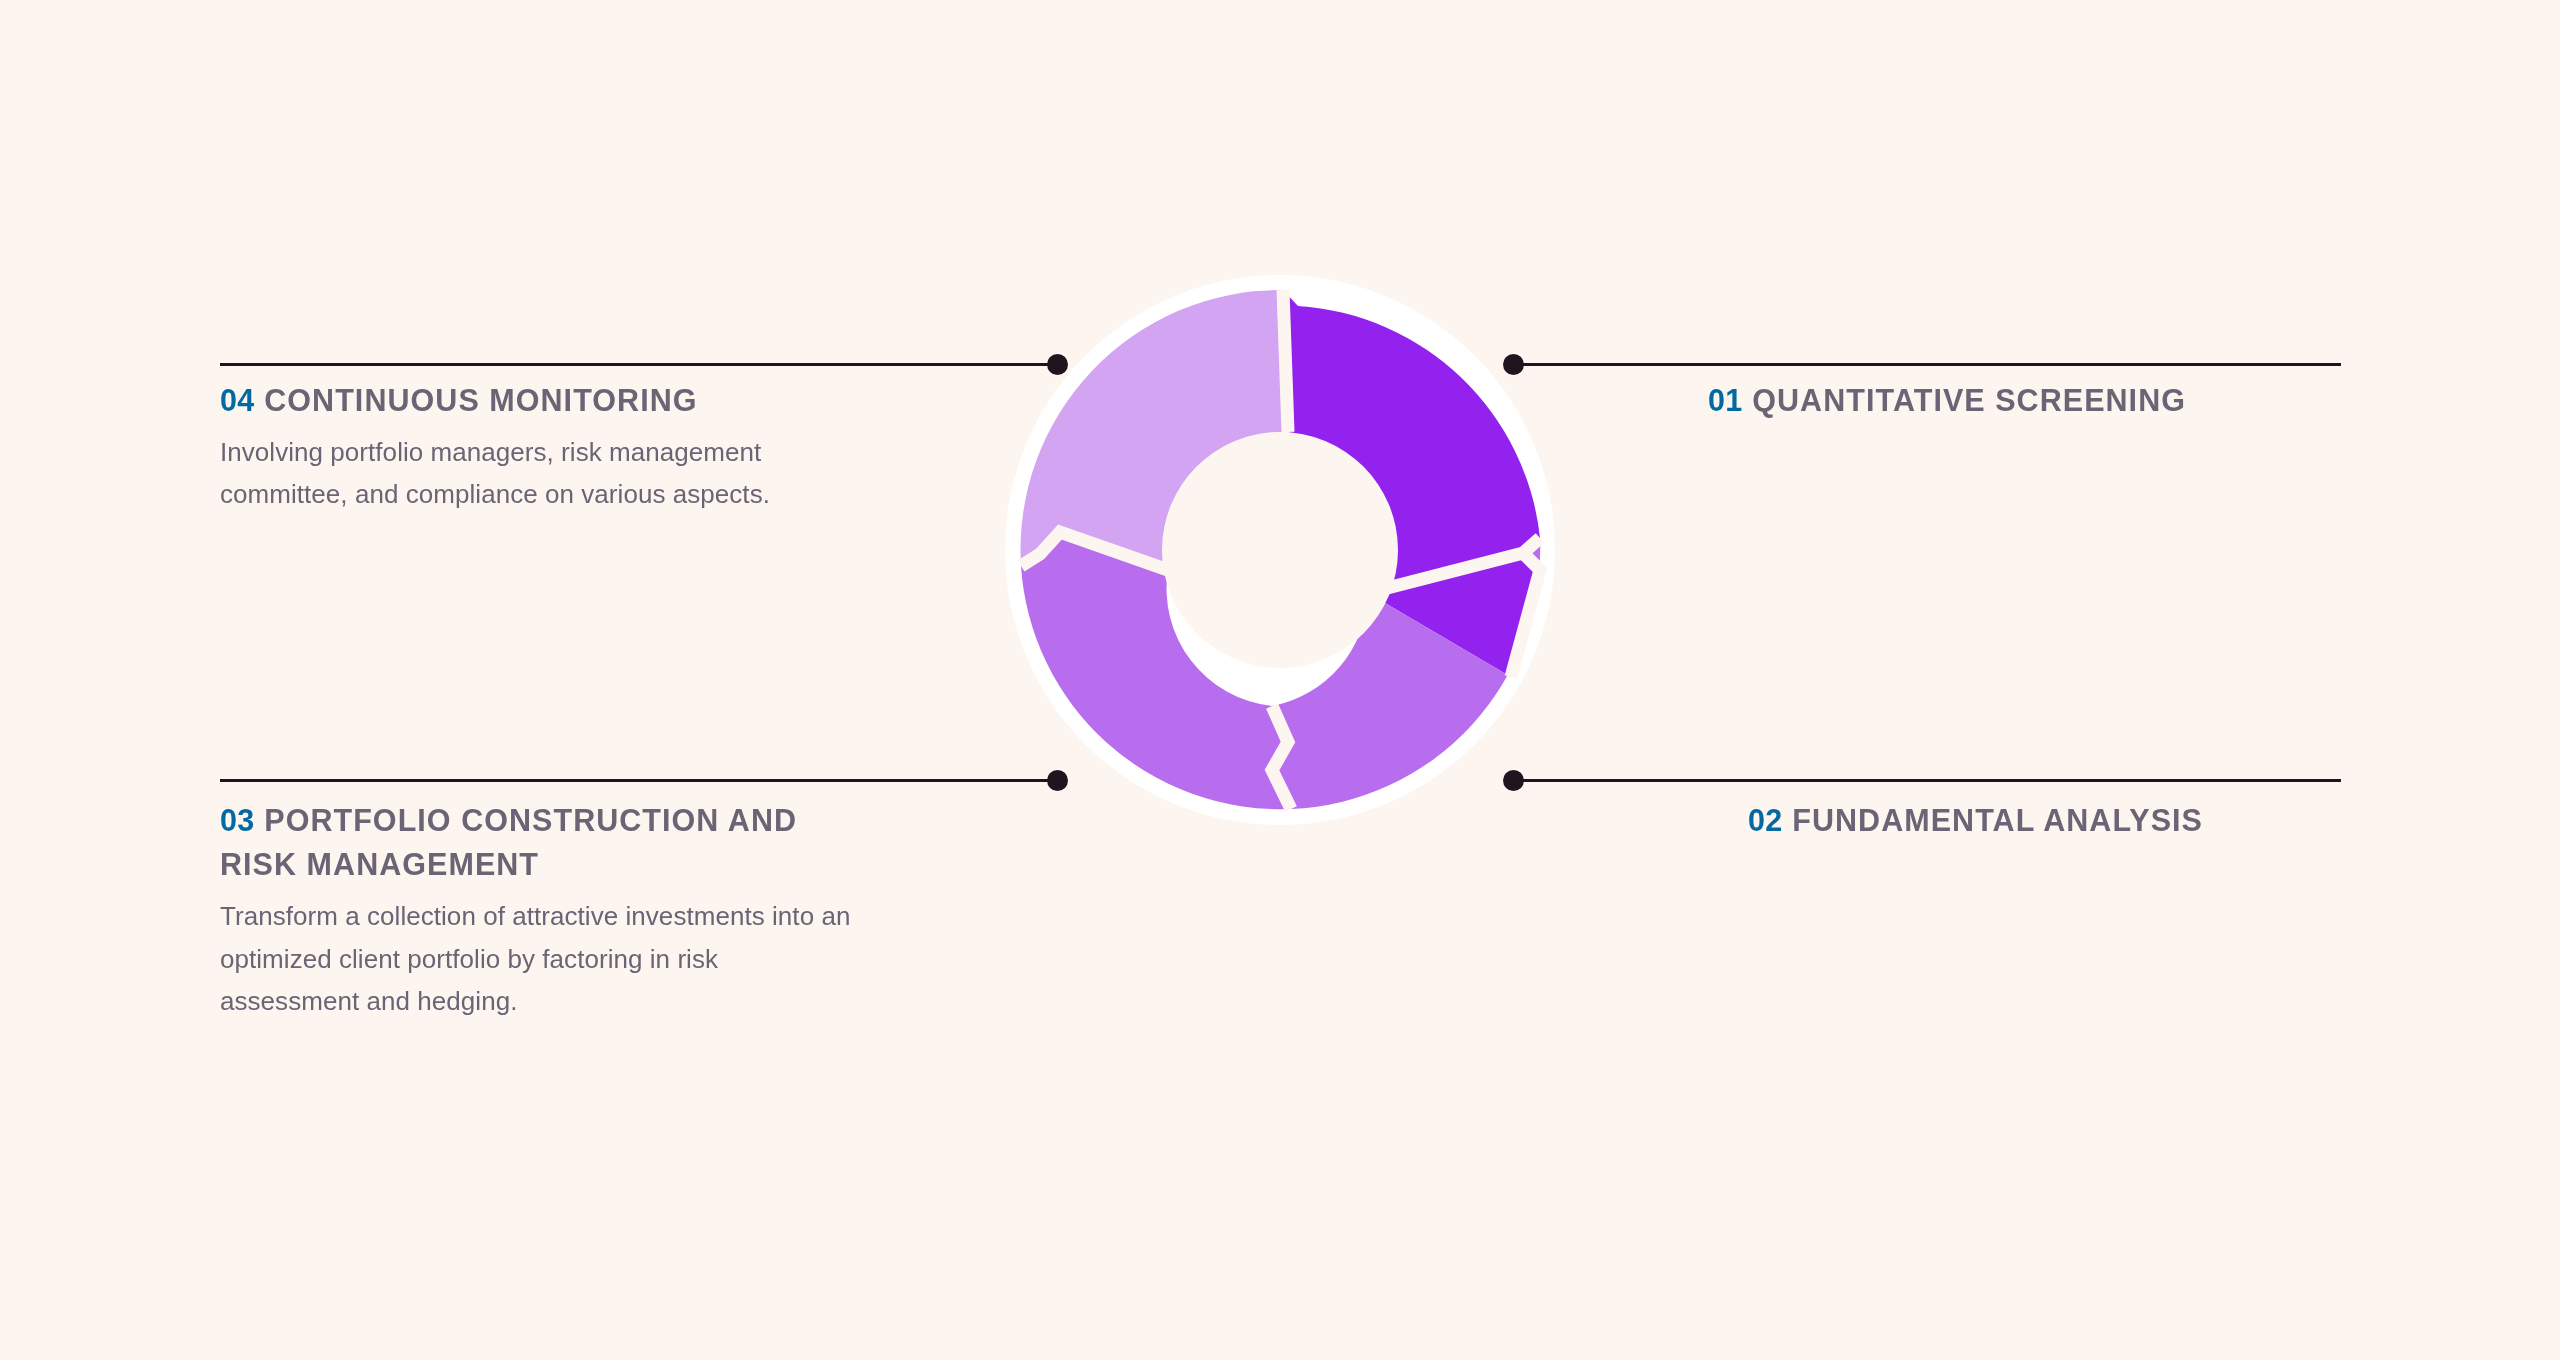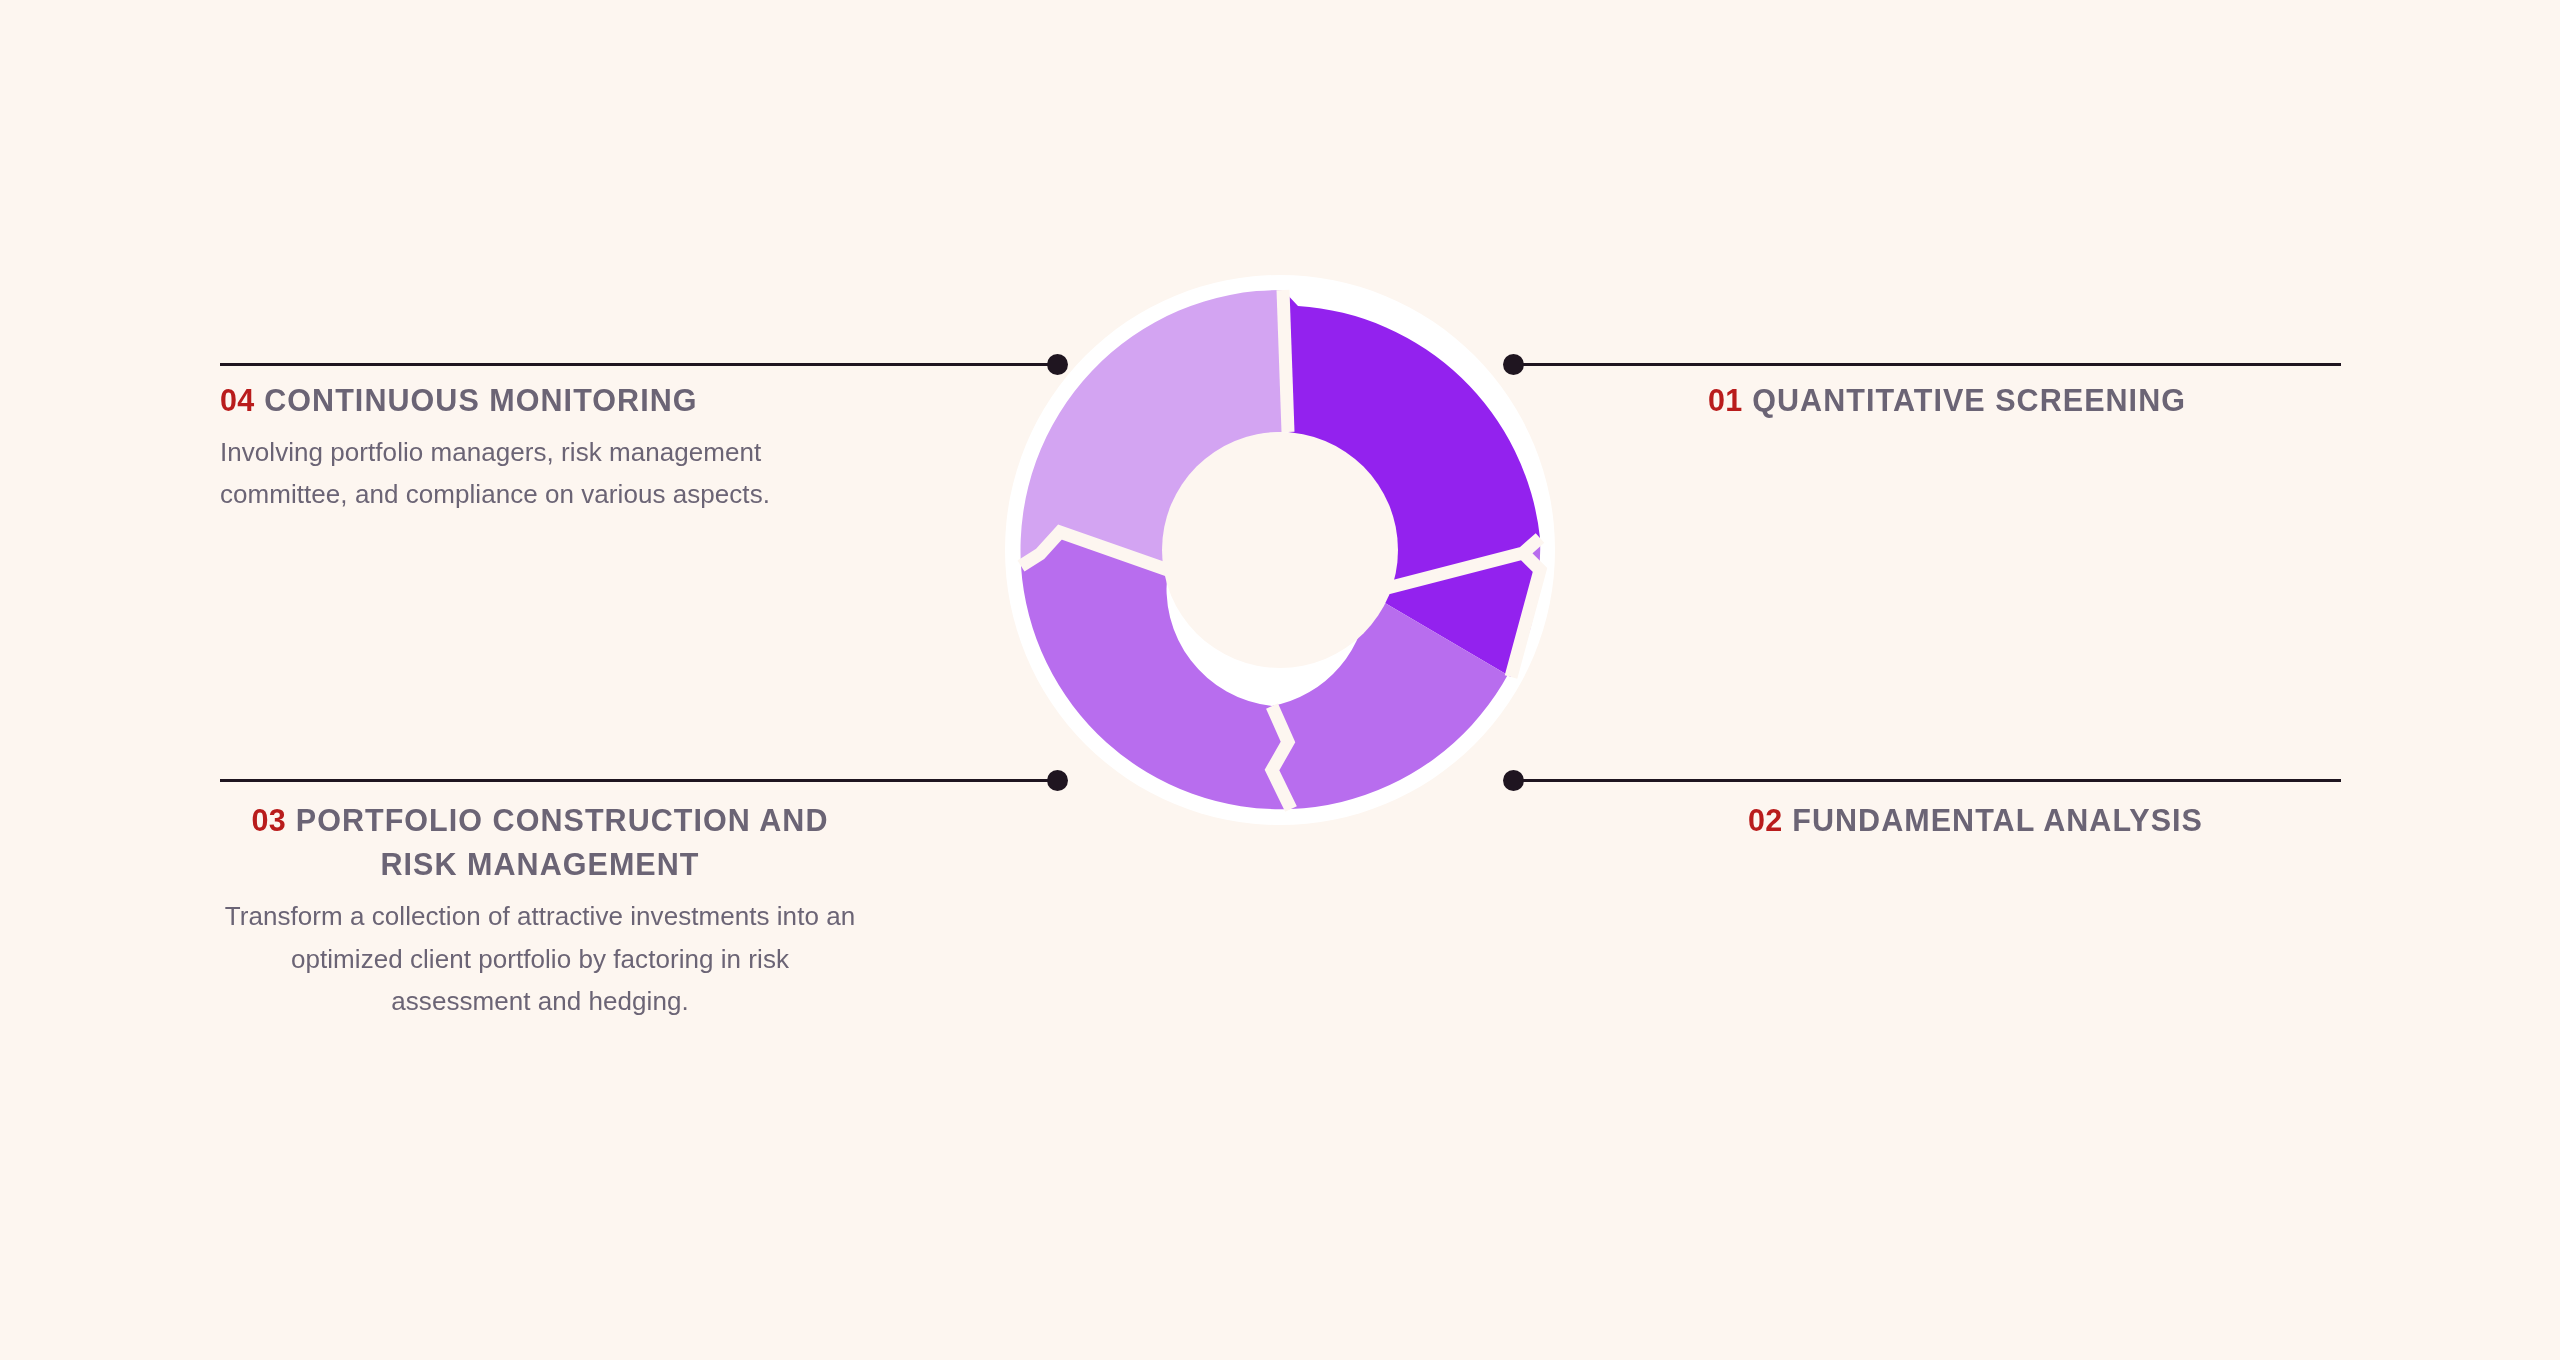--- a/index.html
+++ b/index.html
@@ -58,37 +58,37 @@
     font-size: 30.5px;
     font-weight: bold;
     letter-spacing: 1.05px;
     line-height: 1.45;
     color: #6B6475;
     margin-bottom: 9px;
     text-transform: uppercase;
     font-stretch: condensed;
   }
   .block-num {
-    color: #b91c1c;
+    color: #0369a1;
     font-weight: bold;
     letter-spacing: 0.4px;
   }
   .block-body {
     font-size: 26px;
     line-height: 1.62;
     color: #6B6475;
     letter-spacing: 0.05px;
   }
 
   
   #block-01 { left: 1708px; top: 378px; }
   #block-02 { left: 1748px; top: 798px; }
   
   #block-04 { left: 220px; top: 378px; }
-  #block-03 { left: 220px; top: 798px; text-align: center; }
+  #block-03 { left: 220px; top: 798px; }
 </style>
 </head>
 <body>
 
 <div id="stage" style="background: rgb(253, 246, 240);">
 
   <div id="donut-wrap">
     <svg id="donut-svg" viewBox="0 0 560 560">
 
       <circle cx="280" cy="280" r="275" fill="#FFFFFF"></circle>

